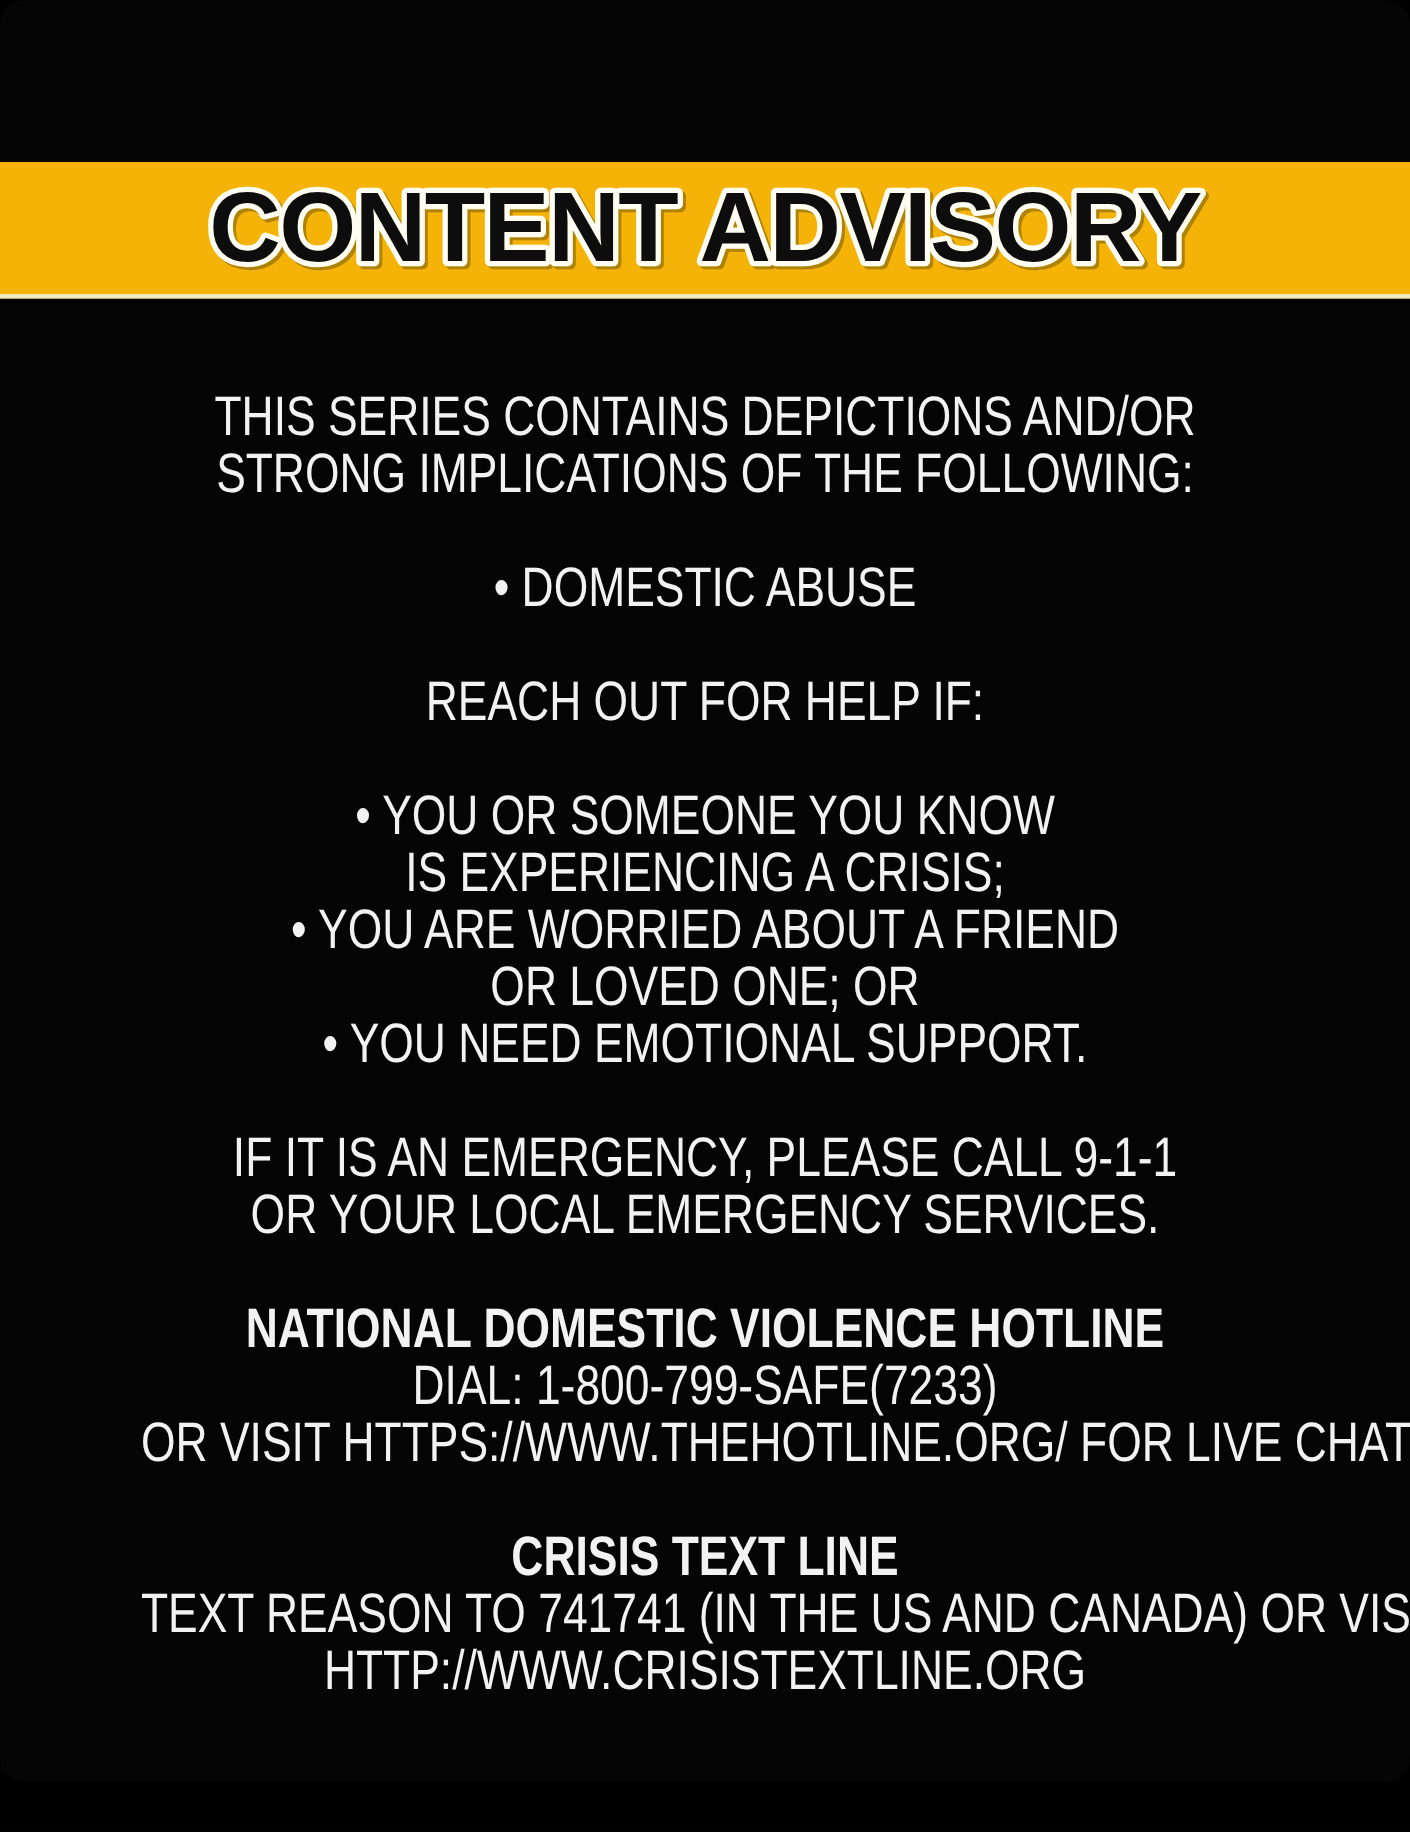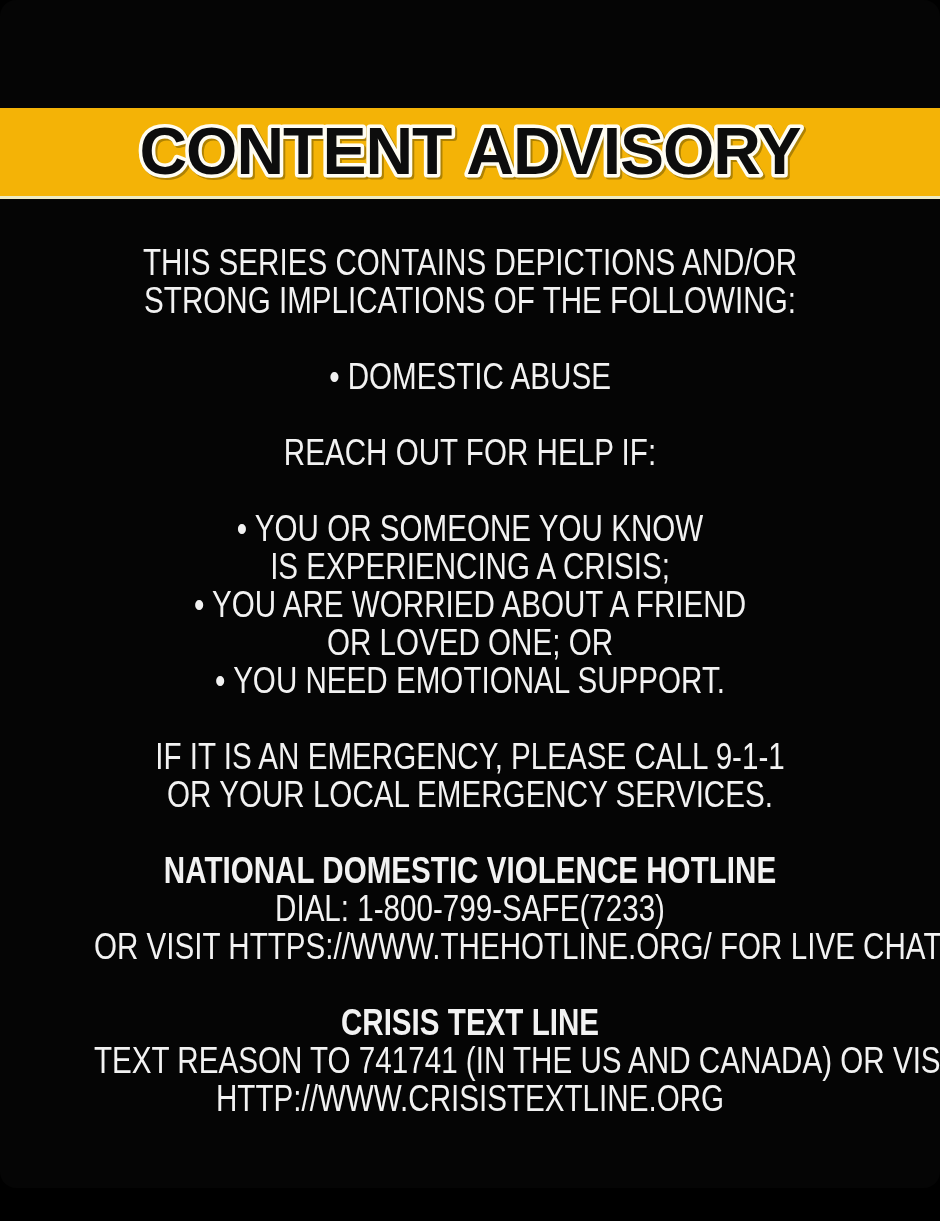--- a/index.html
+++ b/index.html
@@ -34,21 +34,21 @@
     font-size: 66px;
     letter-spacing: -1px;
     fill: var(--banner-text, #0D0D0D);
     stroke: var(--banner-outline, #FFFDF2);
     stroke-width: 7px;
     paint-order: stroke;
     stroke-linejoin: round;
     filter: drop-shadow(2px 2px 0 rgba(90, 70, 0, 0.45));
   }
   .content {
-    padding-top: 45px;
+    padding-top: 60px;
   }
   .text-scale {
     transform: scaleX(0.8);
     transform-origin: 470px 0;
     color: var(--body-text, #F2F2F2);
   }
   .line {
     font-size: 37px;
     line-height: 38px;
     height: 38px;

